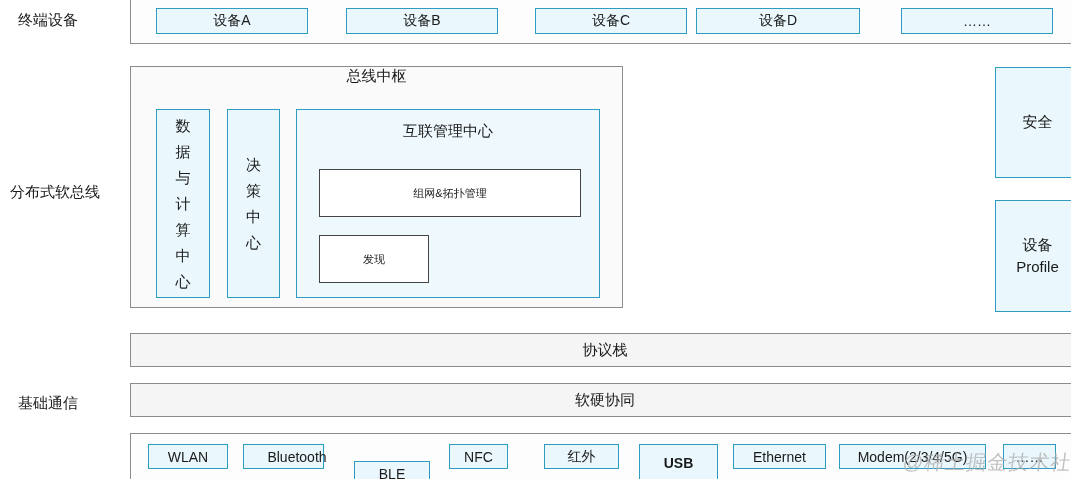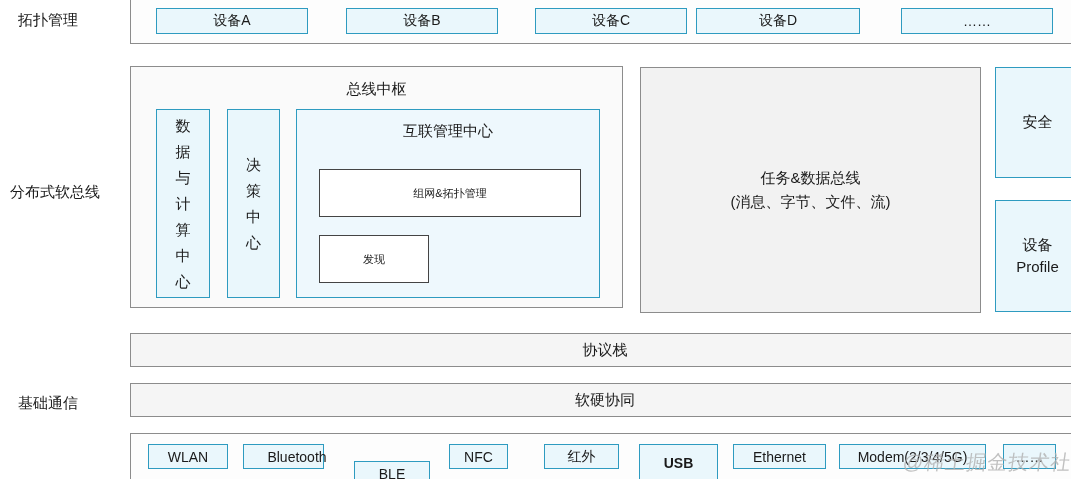--- a/index.html
+++ b/index.html
@@ -40,56 +40,54 @@
     position:absolute;left:903px;top:449px;z-index:10;
     font-size:20px;color:#b0b0b0;opacity:.78;letter-spacing:1px;
     transform:skewX(-8deg);white-space:nowrap;pointer-events:none;
   }
 </style>
 </head>
 <body>
 
 <div class="canvas">
 
-  <div class="abs row-label" style="left:18px;top:11px;">拓扑管理</div>
+  <div class="abs row-label" style="left:18px;top:11px;">终端设备</div>
   <div class="abs row-label" style="left:10px;top:183px;">分布式软总线</div>
   <div class="abs row-label" style="left:18px;top:394px;">基础通信</div>
 
   <div class="abs frame" style="left:130px;top:-4px;width:950px;height:48px;">
     <div class="abs blue-box" style="left:25px;top:11px;width:152px;height:26px;">设备A</div>
     <div class="abs blue-box" style="left:404px;top:11px;width:152px;height:26px;">设备C</div>
     <div class="abs blue-box" style="left:215px;top:11px;width:152px;height:26px;">设备B</div>
     <div class="abs blue-box" style="left:565px;top:11px;width:164px;height:26px;">设备D</div>
     <div class="abs blue-box" style="left:770px;top:11px;width:152px;height:26px;">……</div>
   </div>
 
   <div class="abs hub" style="left:130px;top:66px;width:493px;height:242px;">
-    <div class="panel-title" style="margin-top:13px;">总线中枢</div>
+    <div class="panel-title" style="">总线中枢</div>
 
     <div class="abs blue-box vtext" style="left:25px;top:42px;width:54px;height:189px;">数
 据
 与
 计
 算
 中
 心</div>
     <div class="abs blue-box vtext" style="left:96px;top:42px;width:53px;height:189px;">决
 策
 中
 心</div>
 
     <div class="abs blue-panel" style="left:165px;top:42px;width:304px;height:189px;">
       <div class="panel-title" style="margin-top:12px;">互联管理中心</div>
       <div class="abs white-box" style="left:22px;top:59px;width:262px;height:48px;">组网&amp;拓扑管理</div>
       <div class="abs white-box" style="left:22px;top:125px;width:110px;height:48px;">发现</div>
     </div>
   </div>
 
-  <div class="abs gray-box pre" style="left:640px;top:67px;width:341px;height:246px;">任务&amp;数据总线
-(消息、字节、文件、流)</div>
 
   <div class="abs blue-box" style="left:995px;top:67px;width:85px;height:111px;font-size:15px;">安全</div>
   <div class="abs blue-box pre" style="left:995px;top:200px;width:85px;height:112px;font-size:15px;line-height:22px;">设备
 Profile</div>
 
   <div class="abs bar" style="left:130px;top:333px;width:950px;height:34px;">协议栈</div>
   <div class="abs bar" style="left:130px;top:383px;width:950px;height:34px;">软硬协同</div>
 
   <div class="abs frame" style="left:130px;top:433px;width:950px;height:60px;">
     <div class="abs blue-box" style="left:17px;top:10px;width:80px;height:25px;">WLAN</div>

